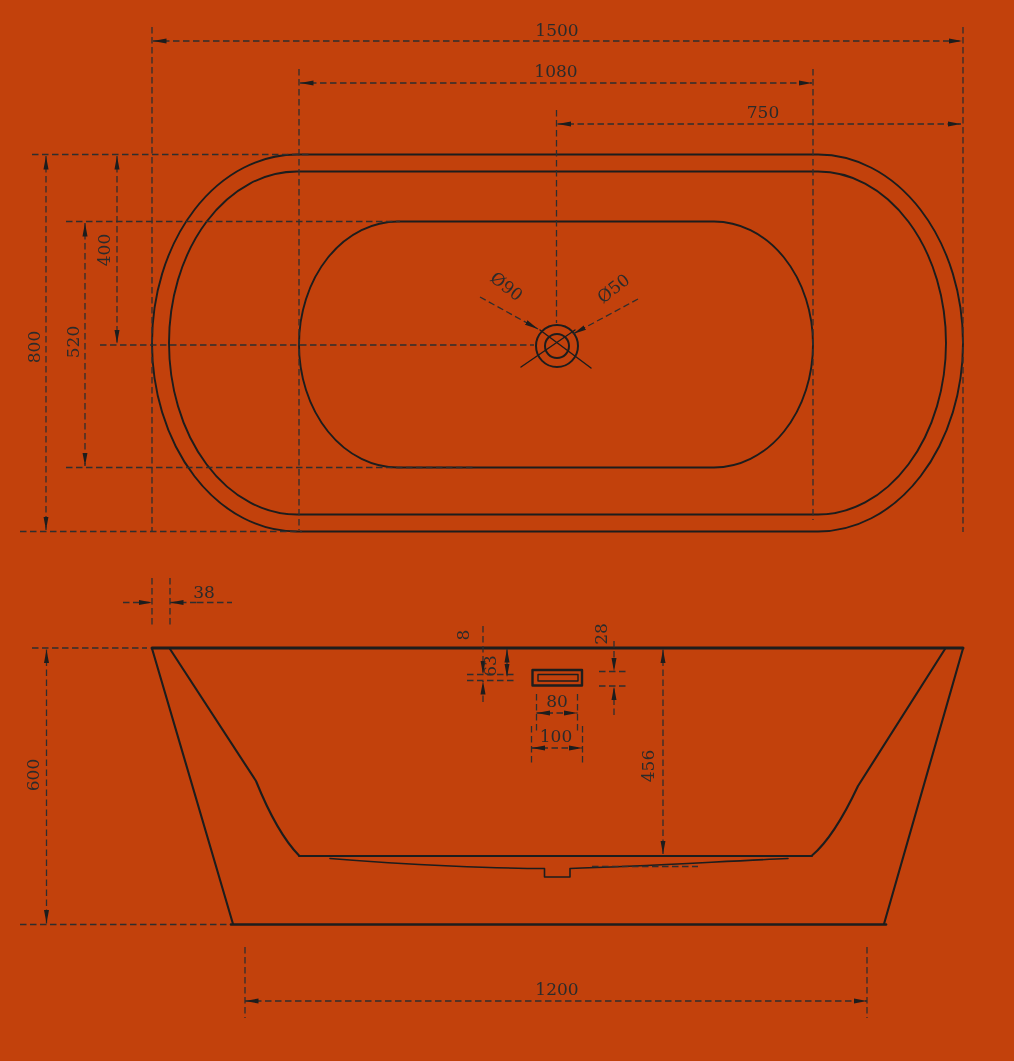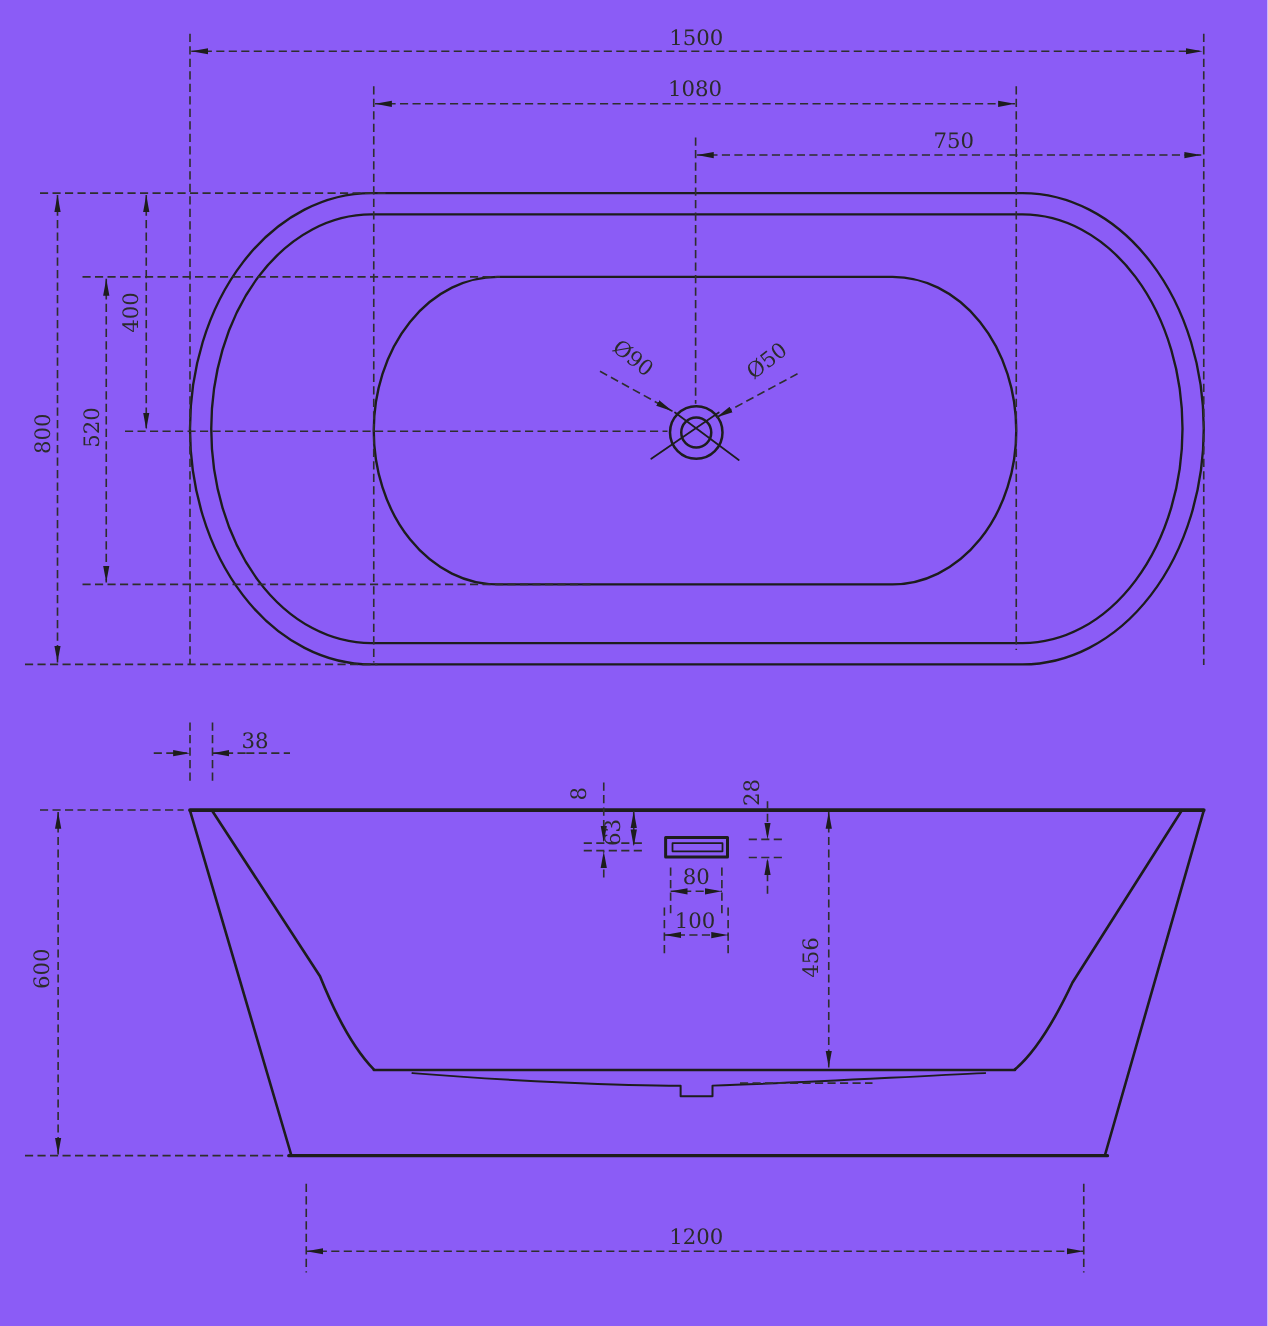--- a/index.html
+++ b/index.html
@@ -1,16 +1,16 @@
 <!DOCTYPE html>
 <html><head>
 <meta charset="utf-8">
 <style>
   html,body{margin:0;padding:0;background:#ffffff;}
-  .page{position:relative;width:1014px;height:1061px;background:#8b5cf6;overflow:hidden;}
+  .page{position:relative;width:1014px;height:1061px;background:#c2410c;overflow:hidden;}
   svg{position:absolute;left:0;top:0;}
   .solid{stroke:#1d1d1d;fill:none;stroke-linecap:round;stroke-linejoin:round;}
   .dash{stroke:#2e2e2e;fill:none;stroke-width:1.3;stroke-dasharray:6.5 3.5;stroke-linecap:butt;}
   .dimtext{font-family:"DejaVu Serif","Liberation Serif",serif;font-size:17px;fill:#2b2b2b;}
 </style>
 </head>
 <body>
 
 <div class="page">
 <svg width="1014" height="1061" viewBox="0 0 1014 1061">

